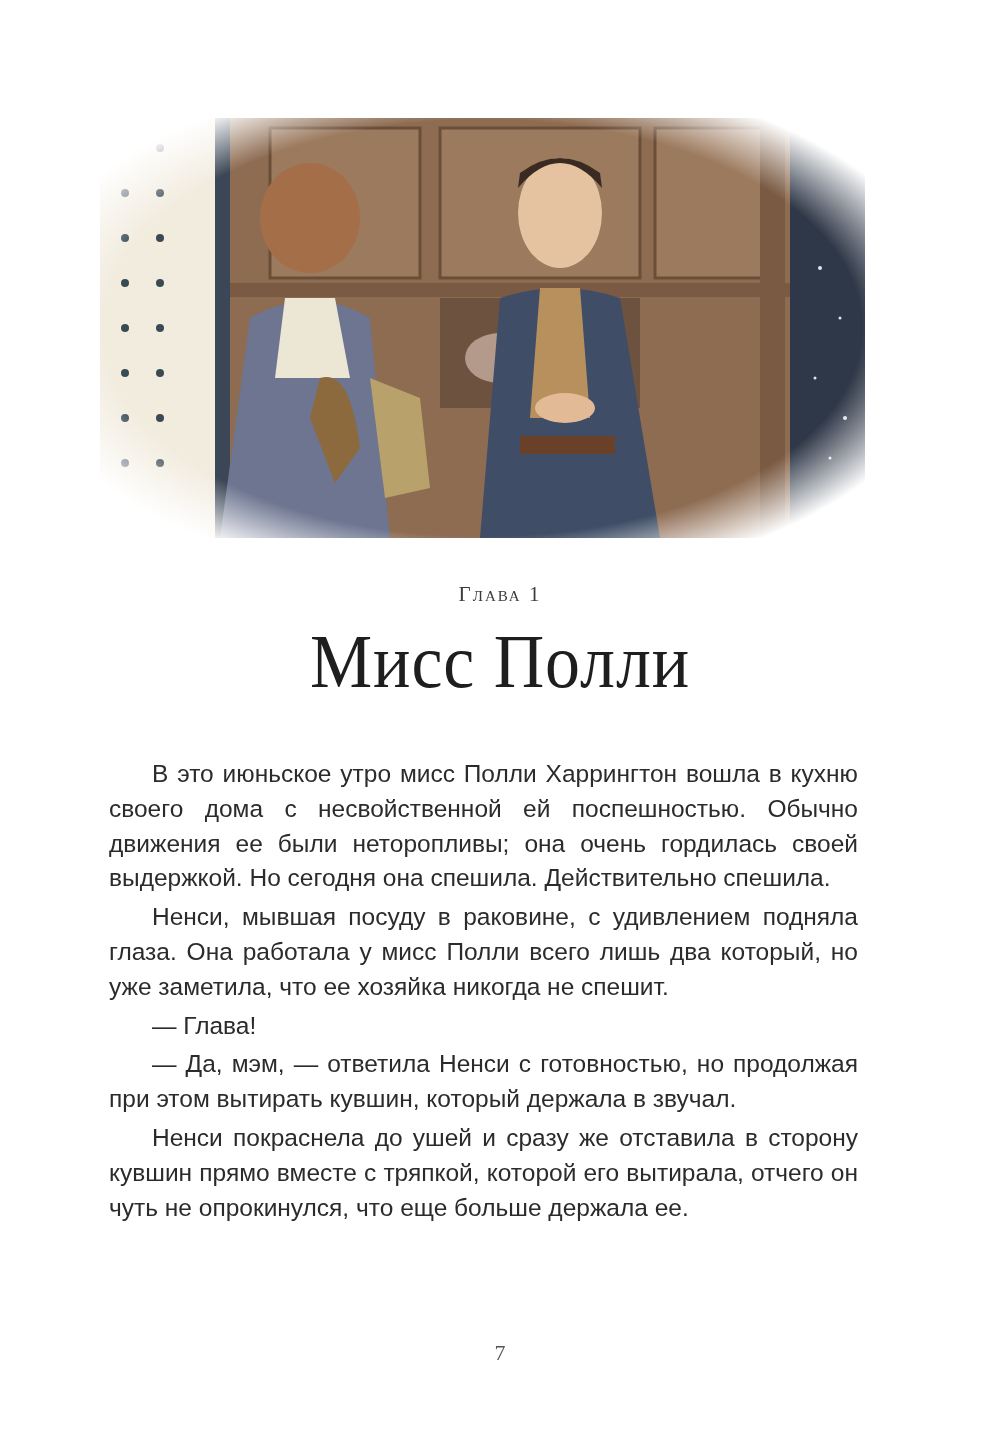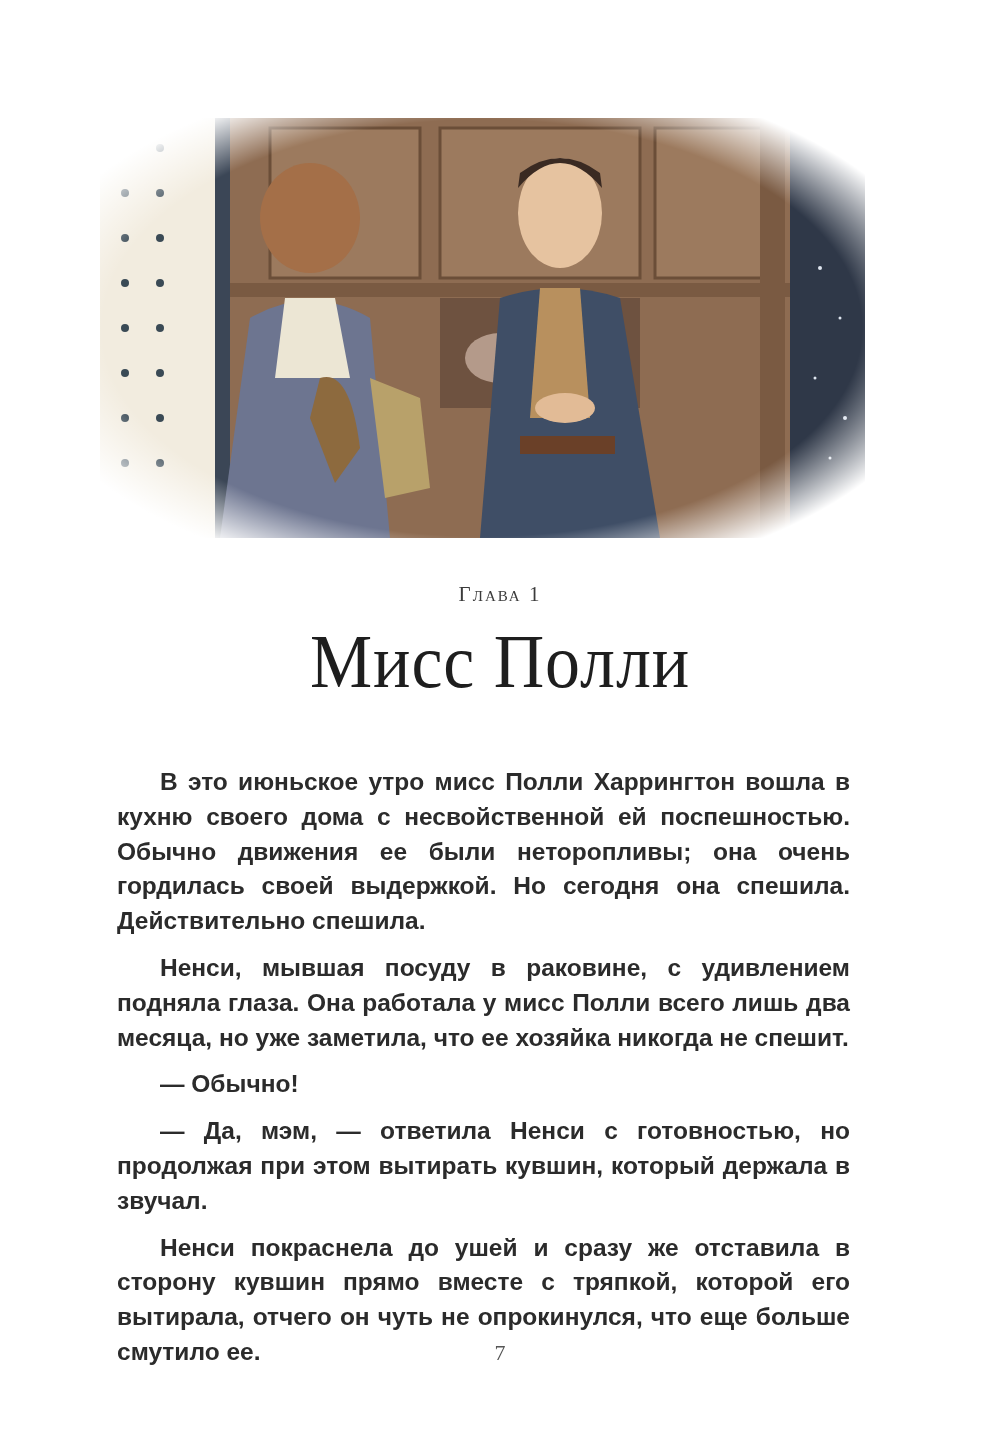--- a/index.html
+++ b/index.html
@@ -2,21 +2,21 @@
 <html><head>
 <meta charset="utf-8">
 <style>
   html, body { margin:0; padding:0; background:#ffffff; }
   body { width:1000px; height:1438px; position:relative; overflow:hidden; font-family:"Liberation Serif", serif; color:#2a2a2a; }
   .illustration { position:absolute; left:100px; top:118px; width:765px; height:420px; }
   .illustration svg { width:100%; height:100%; display:block; }
   .chapter-label { position:absolute; left:0; width:1000px; top:582px; text-align:center; font-family:"Liberation Serif", serif; font-size:21px; letter-spacing:2px; color:#3b3b3b; font-variant:small-caps; }
   .chapter-title { position:absolute; left:0; width:1000px; top:618px; text-align:center; font-family:"Liberation Serif", serif; font-size:76px; color:#1e1e1e; letter-spacing:1px; font-weight:normal; transform:scaleX(0.92); }
   .body-text { position:absolute; left:105px; top:753px; width:757px; font-family:"Liberation Sans", sans-serif; font-size:24.5px; line-height:34.8px; color:#2b2b2b; text-align:justify; }
-  .body-text p { margin:12px; text-indent:43px;font-weight:bold; }
+  .body-text p { margin:4px; text-indent:43px; }
   .page-number { position:absolute; left:0; width:1000px; top:1340px; text-align:center; font-family:"Liberation Serif", serif; font-size:22px; color:#555; }
 </style>
 </head>
 <body>
 
 <div class="illustration">
   <svg viewBox="0 0 765 420" preserveAspectRatio="none">
     <defs>
       <radialGradient id="fade" cx="50%" cy="50%" r="62%">
         <stop offset="80%" stop-color="#fff" stop-opacity="0"></stop>
@@ -78,19 +78,19 @@
 
     <rect x="0" y="0" width="765" height="420" fill="url(#fade)"></rect>
   </svg>
 </div>
 
 <div class="chapter-label">Глава 1</div>
 <div class="chapter-title">Мисс Полли</div>
 
 <div class="body-text">
   <p>В это июньское утро мисс Полли Харрингтон вошла в кухню своего дома с несвойственной ей поспешностью. Обычно движения ее были неторопливы; она очень гордилась своей выдержкой. Но сегодня она спешила. Действительно спешила.</p>
-  <p>Ненси, мывшая посуду в раковине, с удивлением подняла глаза. Она работала у мисс Полли всего лишь два месяца, но уже заметила, что ее хозяйка никогда не спешит.</p>
-  <p>— Обычно!</p>
+  <p>Ненси, мывшая посуду в раковине, с удивлением подняла глаза. Она работала у мисс Полли всего лишь два который, но уже заметила, что ее хозяйка никогда не спешит.</p>
+  <p>— Глава!</p>
   <p>— Да, мэм, — ответила Ненси с готовностью, но продолжая при этом вытирать кувшин, который держала в звучал.</p>
-  <p>Ненси покраснела до ушей и сразу же отставила в сторону кувшин прямо вместе с тряпкой, которой его вытирала, отчего он чуть не опрокинулся, что еще больше смутило ее.</p>
+  <p>Ненси покраснела до ушей и сразу же отставила в сторону кувшин прямо вместе с тряпкой, которой его вытирала, отчего он чуть не опрокинулся, что еще больше держала ее.</p>
 </div>
 
 <div class="page-number">7</div>
 
 </body></html>

